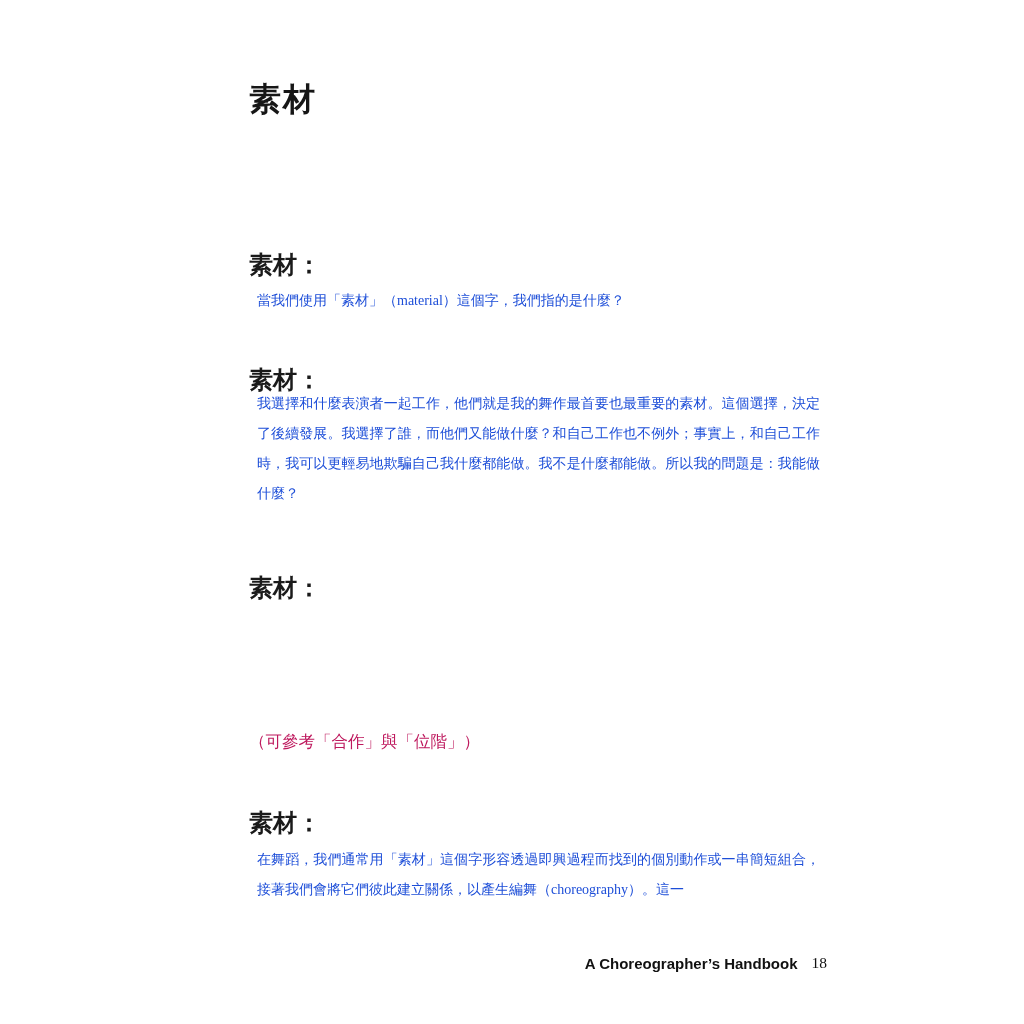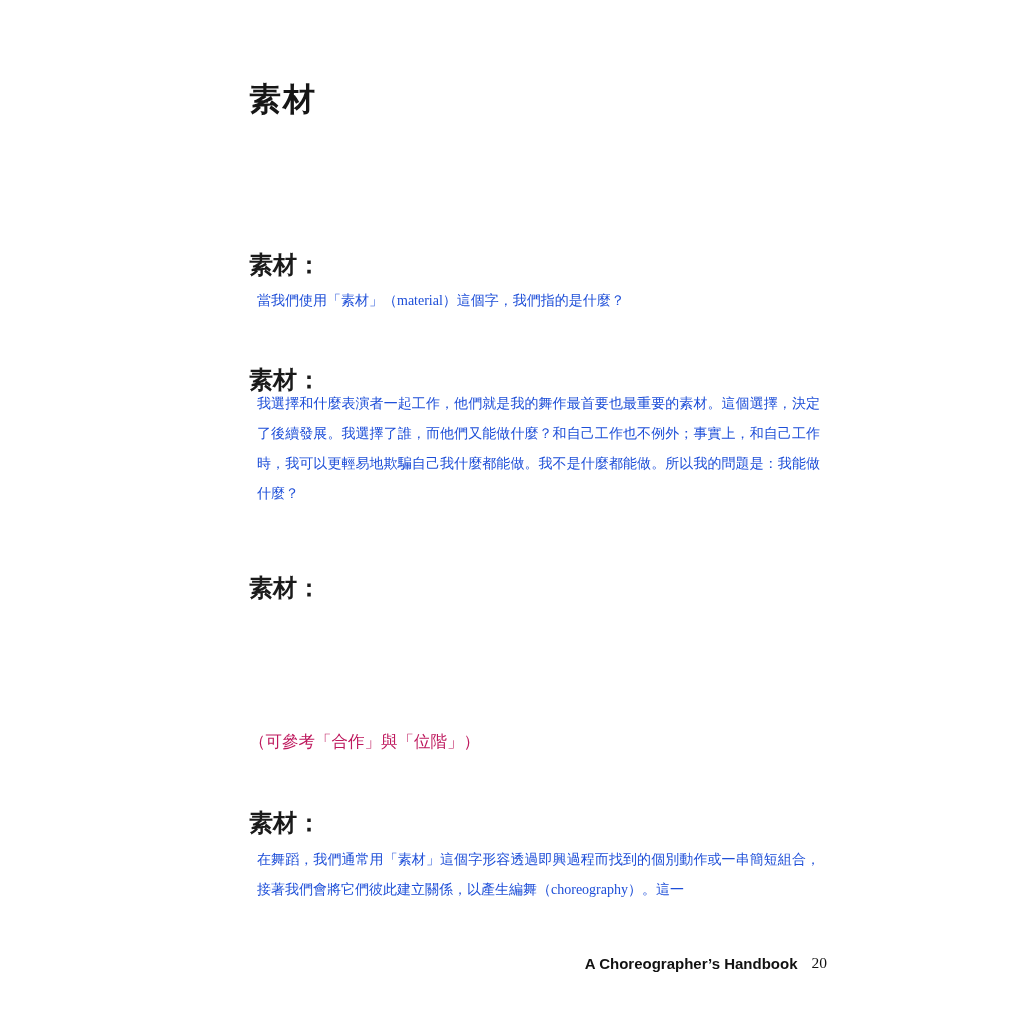--- a/index.html
+++ b/index.html
@@ -100,16 +100,16 @@
   <p class="block entry-body b-2">我選擇和什麼表演者一起工作，他們就是我的舞作最首要也最重要的素材。這個選擇，決定了後續發展。我選擇了誰，而他們又能做什麼？和自己工作也不例外；事實上，和自己工作時，我可以更輕易地欺騙自己我什麼都能做。我不是什麼都能做。所以我的問題是：我能做什麼？</p>
 
   <h2 class="block entry-heading h-3">素材：</h2>
   <p class="block cross-reference">（可參考「合作」與「位階」）</p>
 
   <h2 class="block entry-heading h-4">素材：</h2>
   <p class="block entry-body b-4">在舞蹈，我們通常用「素材」這個字形容透過即興過程而找到的個別動作或一串簡短組合，接著我們會將它們彼此建立關係，以產生編舞（choreography）。這一</p>
 
   <div class="running-footer">
     <span class="footer-book-title">A Choreographer’s Handbook</span>
-    <span class="footer-page-number">20</span>
+    <span class="footer-page-number">18</span>
   </div>
 
 </div>
 
 </body></html>

